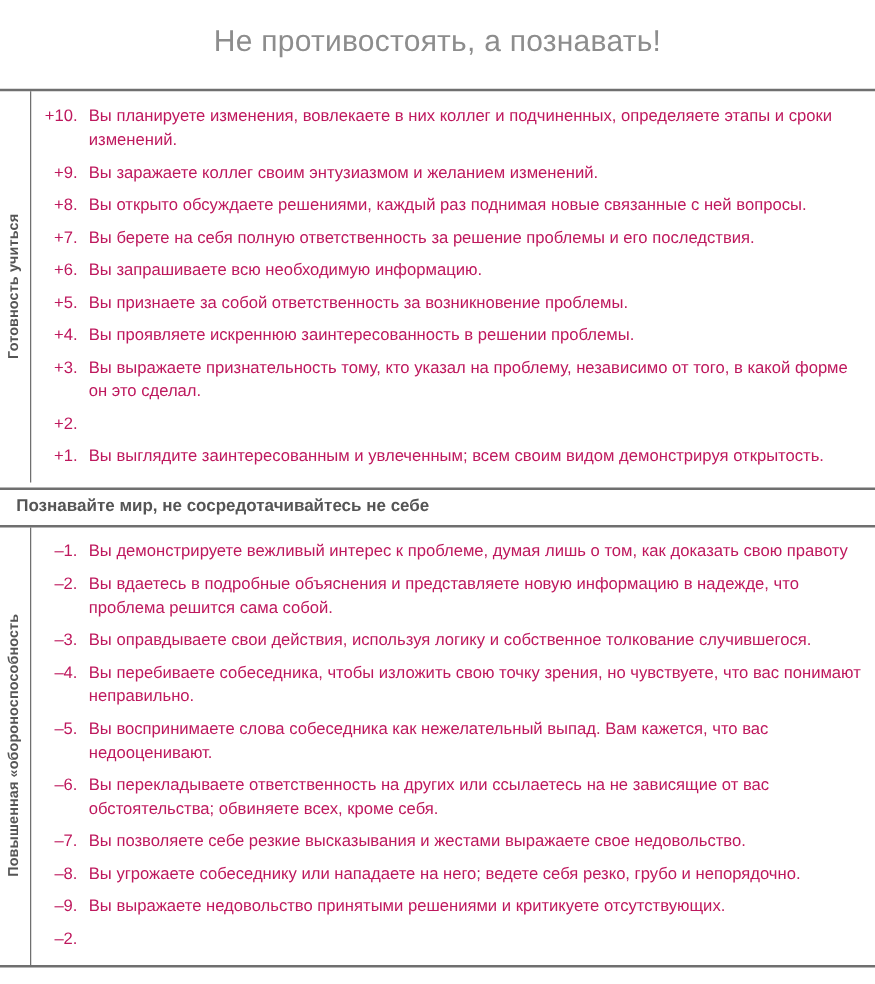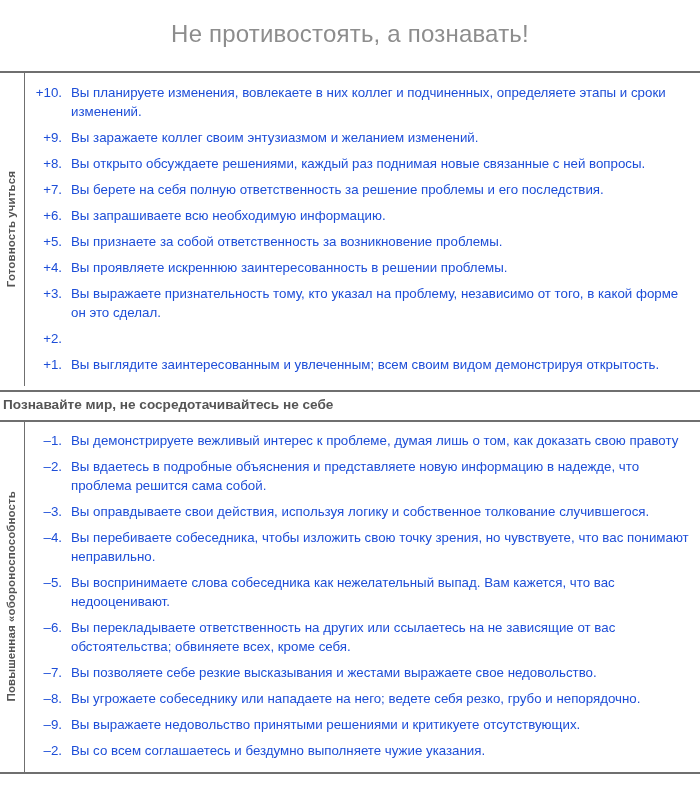--- a/index.html
+++ b/index.html
@@ -71,21 +71,21 @@
   .items {
     flex: 1;
     padding: 7px 4px 7px 0;
   }
 
   .item {
     display: flex;
     align-items: flex-start;
     font-size: 13.3px;
     line-height: 1.42;
-    color: #1d4ed8;
+    color: #be185d;
     padding: 3.6px 0;
   }
   .item-num {
     width: 46px;
     min-width: 46px;
     text-align: right;
     padding-right: 9px;
     box-sizing: border-box;
     white-space: nowrap;
   }
@@ -98,20 +98,21 @@
   .band {
     border-top: 2.2px solid #6f6f6f;
     border-bottom: 2.2px solid #6f6f6f;
     padding: 5px 0 6px 3px;
   }
   .band-title {
     font-size: 13.6px;
     font-weight: bold;
     color: #555555;
     line-height: 1.25;
+    margin-left: 10px;
   }
 
   .spacer-sm { height: 4px; }
 </style>
 </head>
 <body>
 
 <div class="page">
 
   <h1 class="title">Не противостоять, а познавать!</h1>
@@ -207,20 +208,19 @@
       <div class="item">
         <span class="item-num">–8.</span>
         <span class="item-text">Вы угрожаете собеседнику или нападаете на него; ведете себя резко, грубо и непорядочно.</span>
       </div>
       <div class="item">
         <span class="item-num">–9.</span>
         <span class="item-text">Вы выражаете недовольство принятыми решениями и критикуете отсутствующих.</span>
       </div>
       <div class="item">
         <span class="item-num">–2.</span>
-        <span class="item-text">Вы со всем соглашаетесь и бездумно выполняете чужие указания.</span>
       </div>
     </div>
   </div>
 
   <div class="rule-bottom"></div>
 
 </div>
 
 </body></html>

